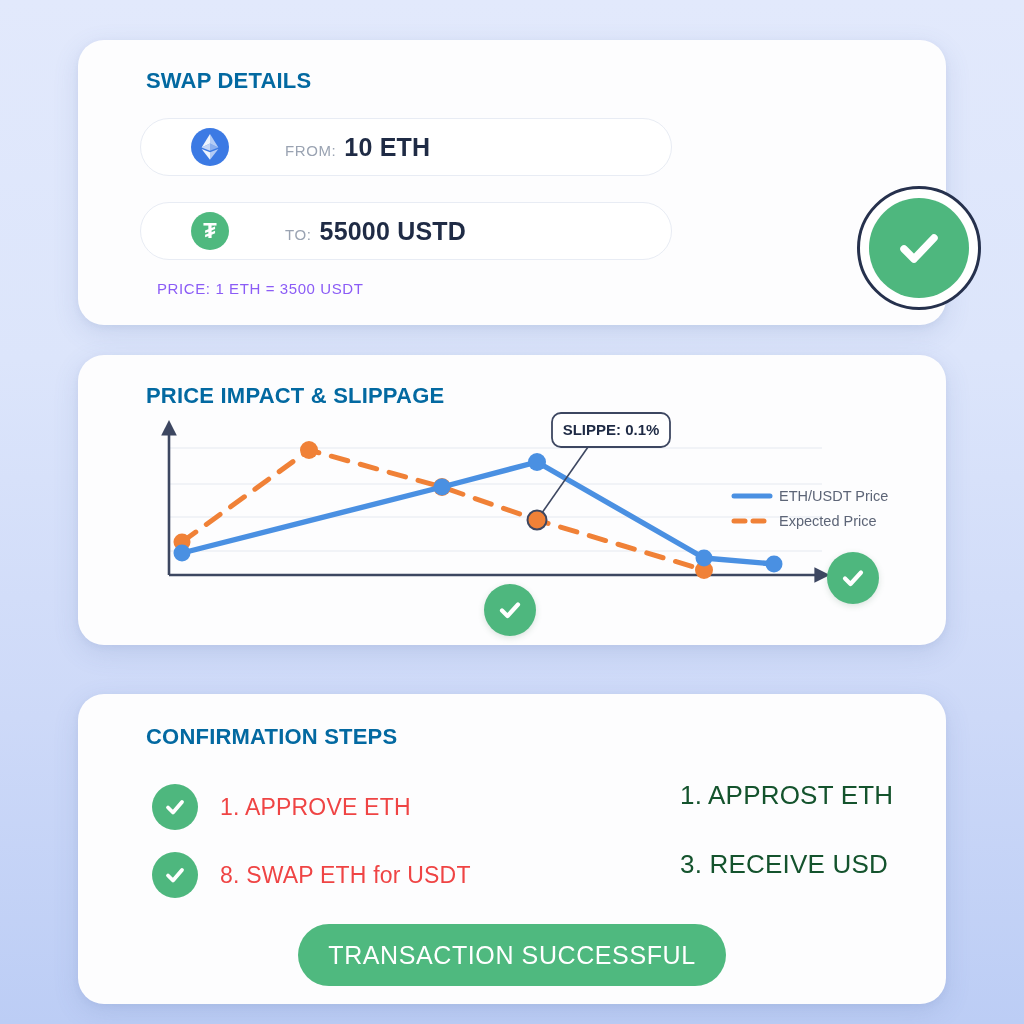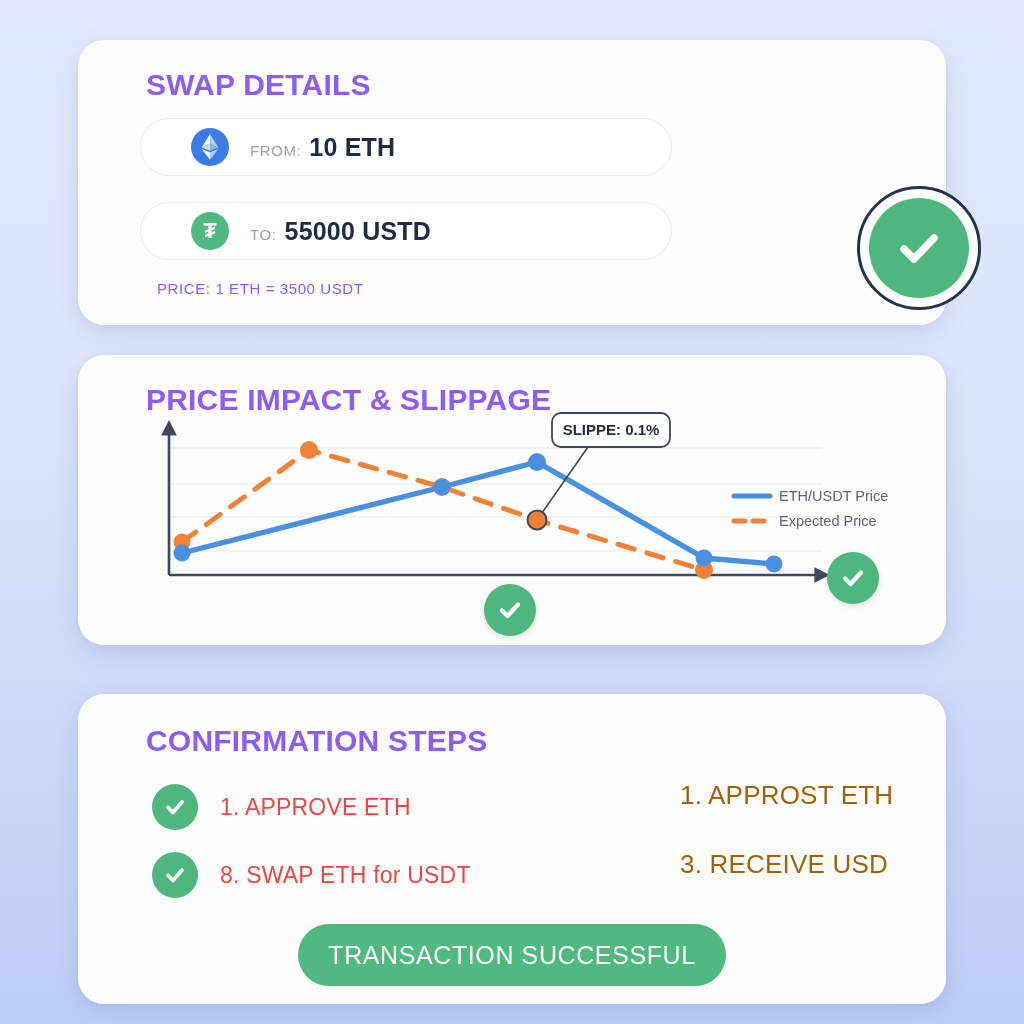--- a/index.html
+++ b/index.html
@@ -25,24 +25,24 @@
   
   .card {
     position: absolute;
     background: #fdfdfe;
     border-radius: 26px;
     box-shadow: 0 8px 26px rgba(86, 110, 170, 0.16),
                 0 2px 6px rgba(86, 110, 170, 0.08);
   }
 
   .card-title {
-    font-size: 30px;
+    font-size: 22px;
     font-weight: bold;
     letter-spacing: 0.2px;
-    color: #8b5cf6;
+    color: #0369a1;
   }
 
   
   #swap-card {
     left: 78px; top: 40px; width: 868px; height: 285px;
   }
   #swap-card .card-title { position: absolute; left: 68px; top: 28px; }
 
   .token-row {
     position: absolute;
@@ -68,21 +68,21 @@
   .token-icon.eth { background: #3c7ae4; }
   .token-icon.usdt {
     background: #4fb97f;
     color: #ffffff;
     font-size: 22px;
     font-weight: bold;
     line-height: 1;
   }
 
   .token-text {
-    margin-left: 21px;
+    margin-left: 56px;
     display: flex; align-items: baseline; gap: 8px;
     white-space: nowrap;
   }
   .token-label {
     font-size: 15px;
     color: #9aa3b2;
     letter-spacing: 0.6px;
   }
   .token-value {
     font-size: 25px;
@@ -182,21 +182,21 @@
     font-size: 23px;
     color: #ef4444;
     letter-spacing: 0.2px;
     white-space: nowrap;
     text-align: center;
   }
 
   .step-right {
     position: absolute;
     font-size: 26px;
-    color: #a16207;
+    color: #14532d;
     letter-spacing: 0.2px;
     white-space: nowrap;
   }
   #step-r1 { left: 602px; top: 86px; }
   #step-r2 { left: 602px; top: 155px; }
 
   #success-button {
     position: absolute;
     left: 220px; top: 230px;
     width: 428px; height: 62px;

